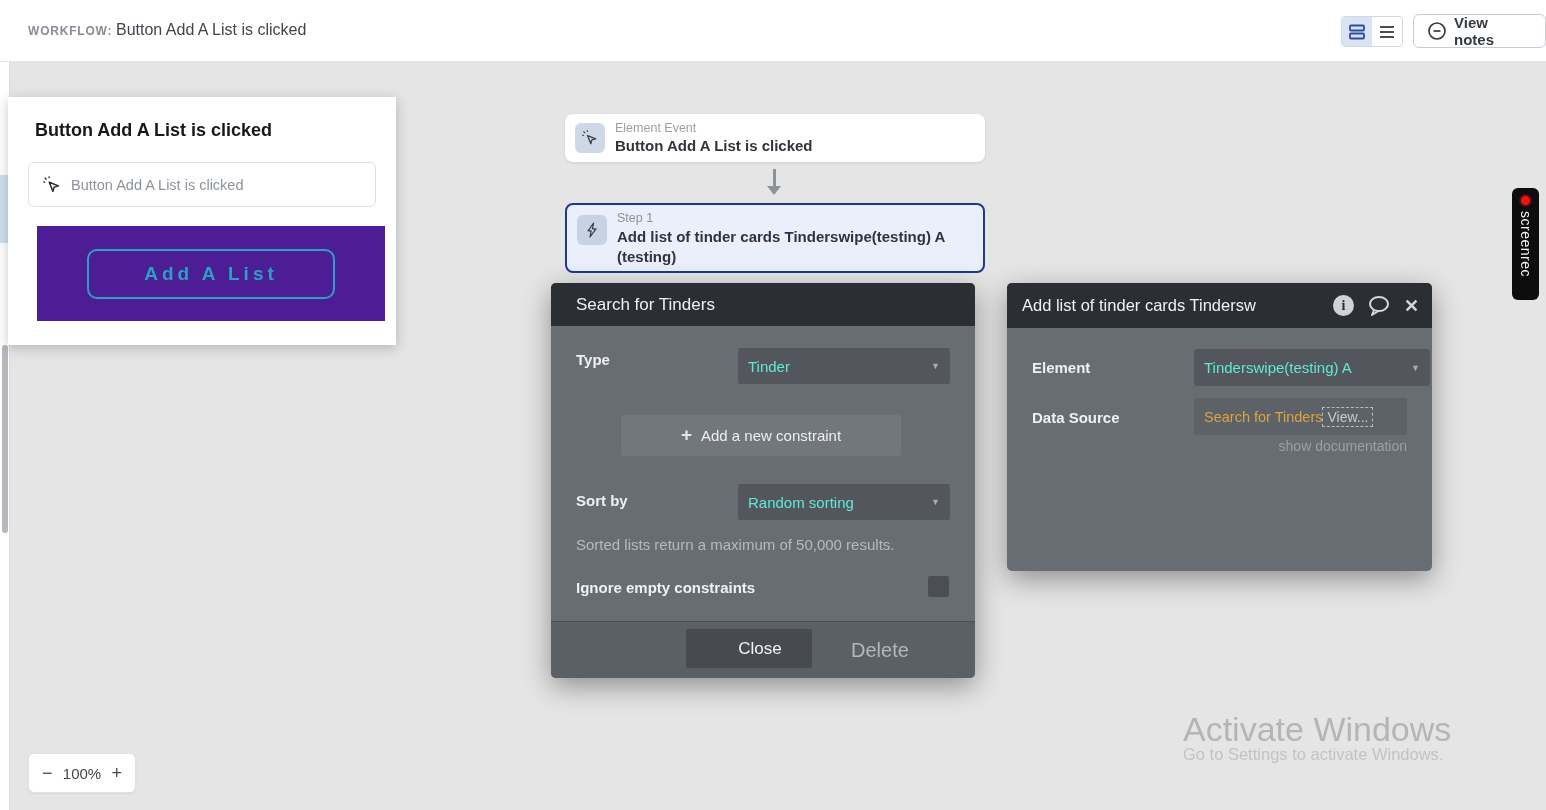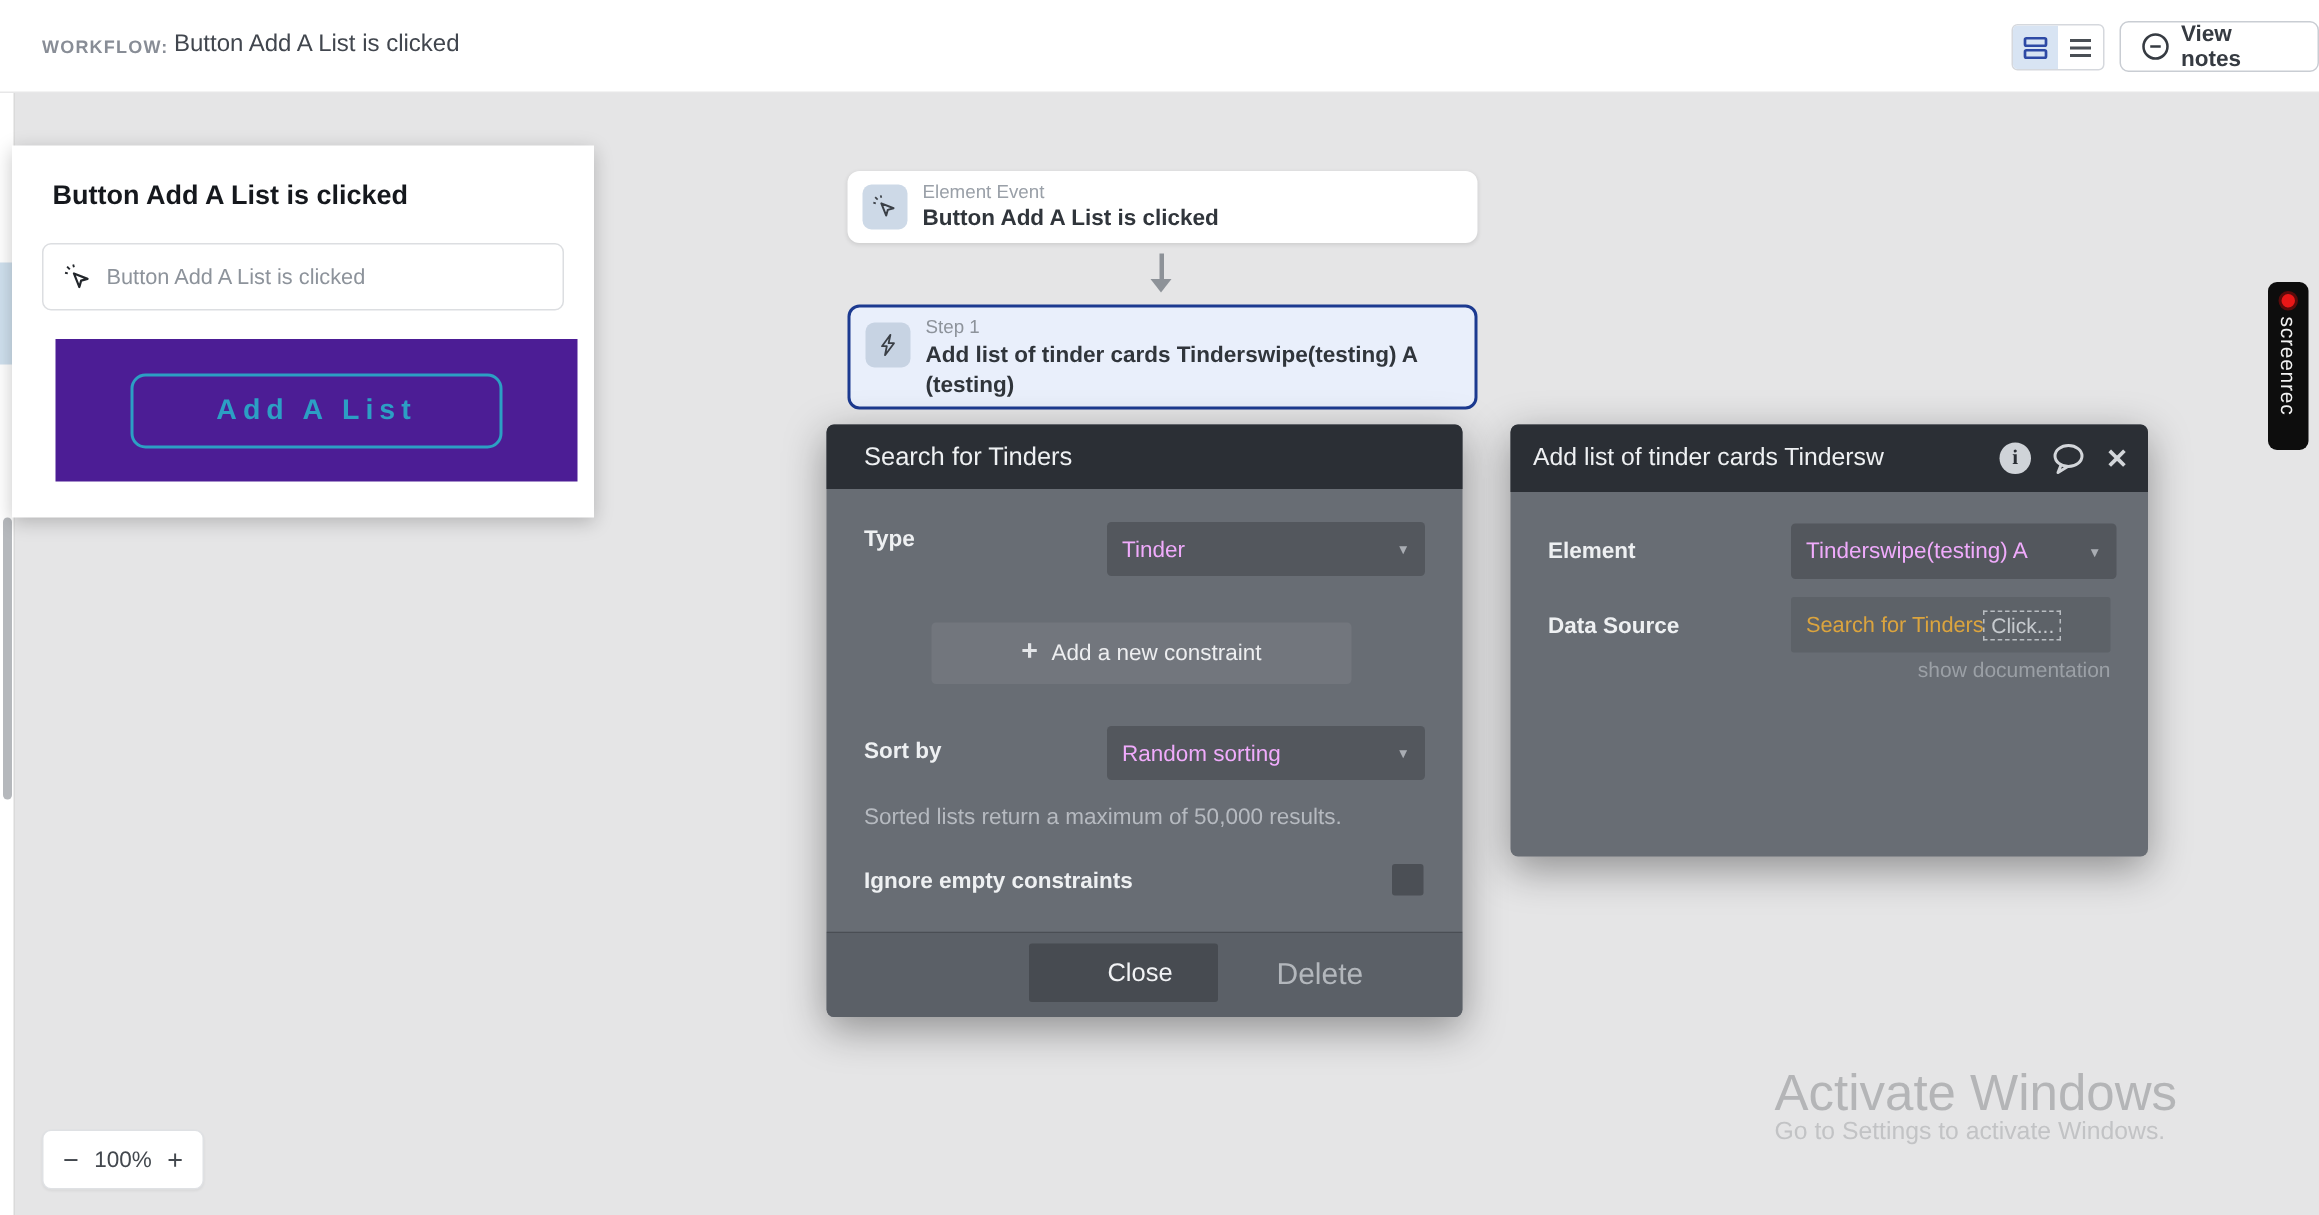--- a/index.html
+++ b/index.html
@@ -42,21 +42,21 @@
   .step-card { position:absolute; left:565px; top:203px; width:420px; height:70px; background:#e9effb; border:2px solid #1c3a90; border-radius:8px; cursor:pointer; }
   .sc-icon { position:absolute; left:10px; top:10px; width:30px; height:30px; background:#c7d3e3; border-radius:6px; display:flex; align-items:center; justify-content:center; }
   .sc-step { position:absolute; left:50px; top:6px; font-size:12.5px; color:#8d939b; }
   .sc-title { position:absolute; left:50px; top:22px; width:345px; font-size:15px; font-weight:bold; color:#30353b; line-height:20px; }
 
   
   .dmodal { position:absolute; background:#686d74; border-radius:5px; box-shadow:0 8px 28px rgba(0,0,0,0.38); }
   .dm-header { position:absolute; left:0; top:0; width:100%; background:#2b2f35; border-radius:5px 5px 0 0; display:flex; align-items:center; }
   .dm-label { font-size:15px; font-weight:600; color:#eef0f2; }
   .dd { position:absolute; background:#53575d; border-radius:3px; display:flex; align-items:center; padding-left:10px; cursor:pointer; }
-  .dd .val { font-size:15px; color:#f0abfc; white-space:nowrap; }
+  .dd .val { font-size:15px; color:#5eead4; white-space:nowrap; }
   .dd .caret { position:absolute; right:10px; font-size:9px; color:#a9adb3; }
   .cbox { position:absolute; width:21px; height:21px; background:#4b4f55; border-radius:2px; cursor:pointer; }
 
   
   #search-modal { left:551px; top:283px; width:424px; height:395px; }
   #search-modal .dm-header { height:43px; padding-left:25px; }
   #search-modal .dm-title { font-size:17px; color:#eef0f2; }
   .sm-type-label { position:absolute; left:25px; top:68px; }
   .sm-type-dd { left:187px; top:65px; width:212px; height:36px; }
   .sm-constraint { position:absolute; left:70px; top:132px; width:280px; height:41px; background:#72767d; border:none; border-radius:3px; color:#edeef0; font-family:"Liberation Sans",sans-serif; font-size:15px; cursor:pointer; display:flex; align-items:center; justify-content:center; gap:9px; }
@@ -71,21 +71,21 @@
   .sm-delete { position:absolute; left:300px; top:17px; font-size:20px; color:#b3b7bc; cursor:pointer; background:none; border:none; font-family:"Liberation Sans",sans-serif; }
 
   
   #action-modal { left:988px; top:283px; width:425px; height:288px;margin-left:19px; }
   #action-modal .dm-header { height:45px; padding:0 13px 0 15px; }
   #action-modal .dm-title { font-size:16.5px; color:#eef0f2; flex:1; white-space:nowrap; overflow:hidden; }
   .hdr-icons { display:flex; align-items:center; gap:13px; }
   .info-icon { width:21px; height:21px; border-radius:50%; background:#cfd3d8; color:#2b2f35; font-weight:bold; font-size:14px; display:flex; align-items:center; justify-content:center; font-family:"Liberation Serif",serif; cursor:pointer; }
   .x-icon { font-size:18px; font-weight:bold; color:#d3d6da; cursor:pointer; }
   .am-element-label { position:absolute; left:25px; top:76px; }
-  .am-element-dd { left:187px; top:66px; width:217px; height:37px; }
+  .am-element-dd { left:187px; top:66px; width:236px; height:37px; }
   .am-ds-label { position:absolute; left:25px; top:126px; }
   .am-ds-box { position:absolute; left:187px; top:115px; width:213px; height:37px; background:#5d6268; border-radius:2px; display:flex; align-items:center; padding-left:10px; cursor:pointer; }
   .am-ds-box .src { font-size:14.5px; color:#dba43e; white-space:nowrap; }
   .am-ds-box .more { font-size:14px; color:#c6cace; border:1px dashed #b9bdc2; padding:1px 4px; margin-left:0px; white-space:nowrap; cursor:pointer; }
   .am-showdoc { position:absolute; right:25px; top:155px; font-size:14px; color:#9ba0a6; cursor:pointer; }
   .am-ow-section { position:absolute; left:0; top:186px; width:425px; height:102px; background:#63686e; border-top:1px solid #585d63; border-radius:0 0 5px 5px; }
   .am-ow-label { position:absolute; left:25px; top:20px; font-weight:bold; }
   .am-ow-input { position:absolute; left:110px; top:9px; width:290px; height:37px; background:#53575d; border-radius:2px; display:flex; align-items:center; padding-left:12px; cursor:text; }
   .am-ow-input .ph { font-size:15px; color:#9aa1a8; border:1px dashed rgba(255,255,255,0.22); padding:1px 8px; }
   .am-bp-label { position:absolute; left:25px; top:71px; font-weight:bold; }
@@ -224,21 +224,21 @@
       </div>
     </div>
     <span class="dm-label am-element-label">Element</span>
     <div class="dd am-element-dd">
       <span class="val">Tinderswipe(testing) A</span>
       <span class="caret">▼</span>
     </div>
     <span class="dm-label am-ds-label">Data Source</span>
     <div class="am-ds-box">
       <span class="src">Search for Tinders</span>
-        <span class="more">Click...</span>
+        <span class="more">View...</span>
     </div>
     <span class="am-showdoc">show documentation</span>
   </div>
 
   <div class="screenrec">
     <div class="rec-dot"></div>
     <span class="vtext">screenrec</span>
   </div>
 
   <div class="zoom-ctrl">

